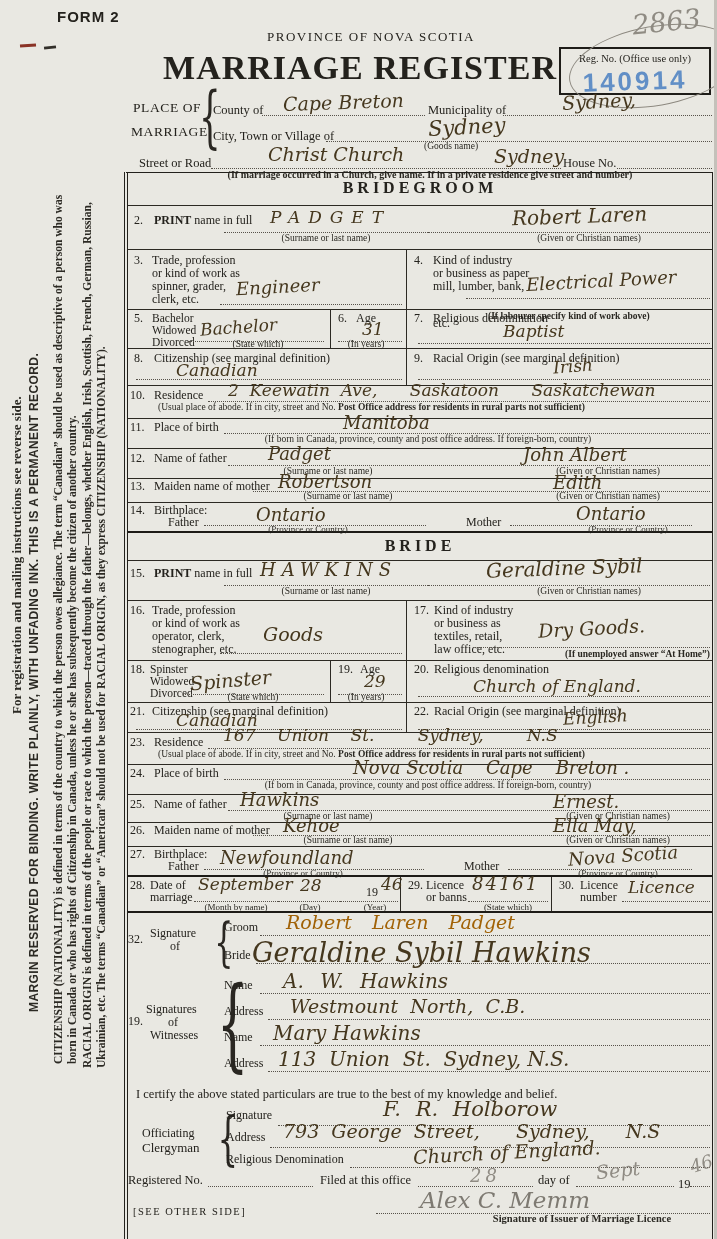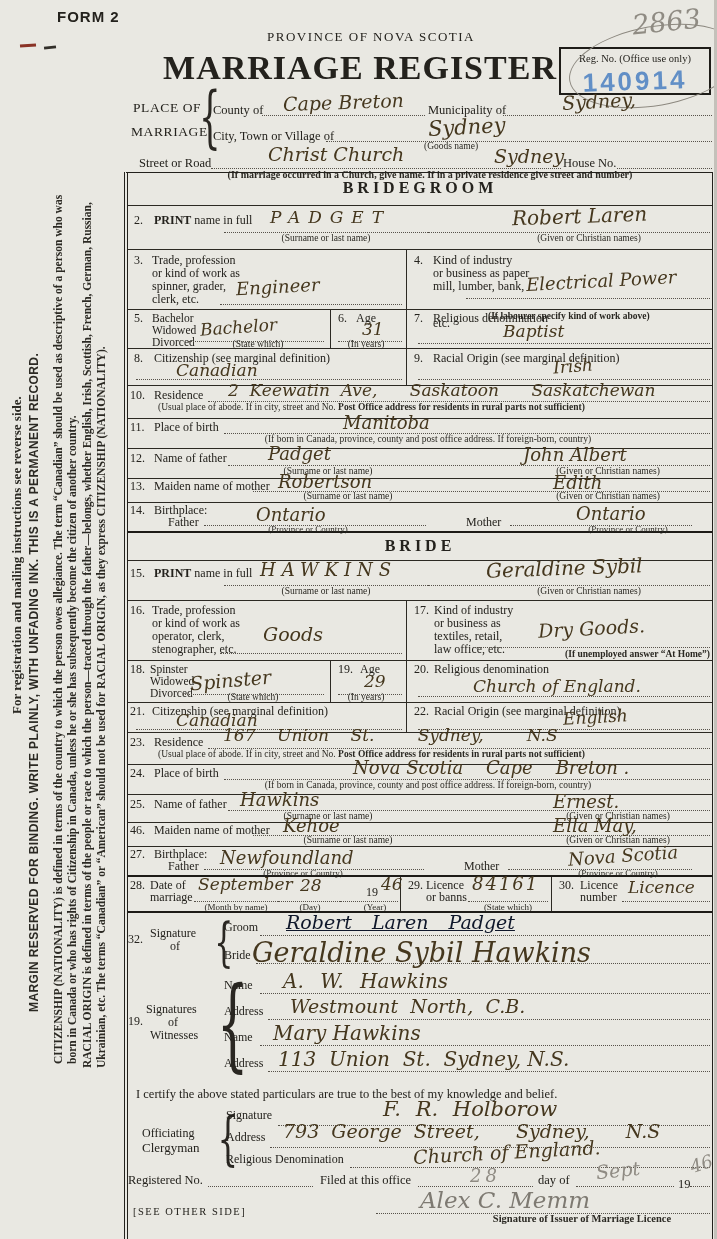--- a/index.html
+++ b/index.html
@@ -7,21 +7,21 @@
         font-family:"Liberation Serif",serif;color:#24221d;}
   .p{position:absolute;white-space:nowrap;line-height:1.16;}
   .c{text-align:center;}
   .b{font-weight:bold;}
   .cap{position:absolute;font-size:9.5px;white-space:nowrap;color:#2a2822;text-align:center;line-height:1;}
   .dl{position:absolute;height:0;border-bottom:1.4px dotted #57524a;}
   .vd{position:absolute;top:0;bottom:0;width:0;border-left:1.2px solid #2c2923;}
   .hw{position:absolute;font-family:"DejaVu Serif",serif;font-style:italic;color:#45371e;
       white-space:pre;line-height:1;}
   .pc{color:#8f8b83;}
-  .lt{color:#0f172a;text-decoration:underline;}
+  .lt{color:#a16207;}
   .formtable{position:absolute;left:124px;top:172px;width:589px;height:1067px;box-sizing:border-box;
       border-left:4px double #23211c;border-right:1.6px solid #23211c;border-top:1.8px solid #23211c;}
   .trow{position:relative;border-bottom:1.1px solid #2c2923;box-sizing:border-box;}
   .thick{border-bottom-width:2.2px;border-bottom-color:#1d1b17;}
   .noline{border-bottom:none;}
   .sect{position:absolute;left:0;right:0;top:6px;text-align:center;font-weight:bold;
         letter-spacing:4px;font-size:16px;}
   .brace{position:absolute;font-family:"DejaVu Serif",serif;line-height:1;color:#2a2722;}
   .rot{position:absolute;transform:rotate(-90deg);transform-origin:0 0;font-weight:bold;color:#2b2923;}
   .regbox{position:absolute;left:559px;top:47px;width:152px;height:48px;box-sizing:border-box;
@@ -281,21 +281,21 @@
       <span class="p" style="left:2px;top:3px;font-size:12px;">25.</span>
       <span class="p" style="left:26px;top:3px;font-size:12px;">Name of father</span>
       <div class="dl" style="left:100px;top:15px;width:482px;"></div>
       <div class="hw" style="left:112px;top:-4px;font-size:18px;">Hawkins</div>
       <div class="hw" style="left:425px;top:-2px;font-size:18px;">Ernest.</div>
       <div class="cap" style="left:100px;top:17px;width:200px;">(Surname or last name)</div>
       <div class="cap" style="left:390px;top:17px;width:200px;">(Given or Christian names)</div>
     </div>
 
     <div class="trow" style="height:24px">
-      <span class="p" style="left:2px;top:1px;font-size:12px;">46.</span>
+      <span class="p" style="left:2px;top:1px;font-size:12px;">26.</span>
       <span class="p" style="left:26px;top:1px;font-size:12px;">Maiden name of mother</span>
       <div class="dl" style="left:125px;top:12px;width:457px;"></div>
       <div class="hw" style="left:155px;top:-6px;font-size:18px;">Kehoe</div>
       <div class="hw" style="left:425px;top:-6px;font-size:18px;">Ella May,</div>
       <div class="cap" style="left:120px;top:13px;width:200px;">(Surname or last name)</div>
       <div class="cap" style="left:390px;top:13px;width:200px;">(Given or Christian names)</div>
     </div>
 
     <div class="trow thick" style="height:30px">
       <span class="p" style="left:2px;top:1px;font-size:12px;">27.</span>

